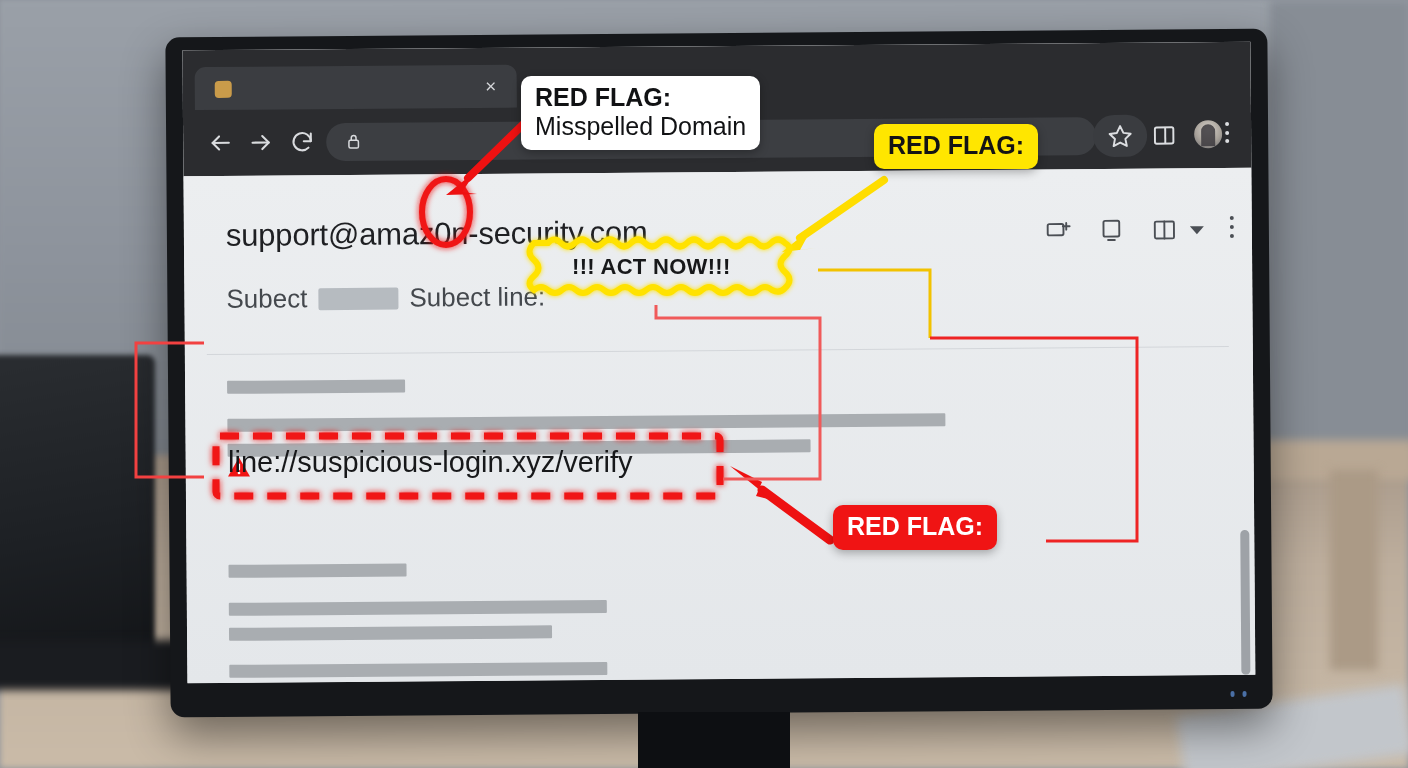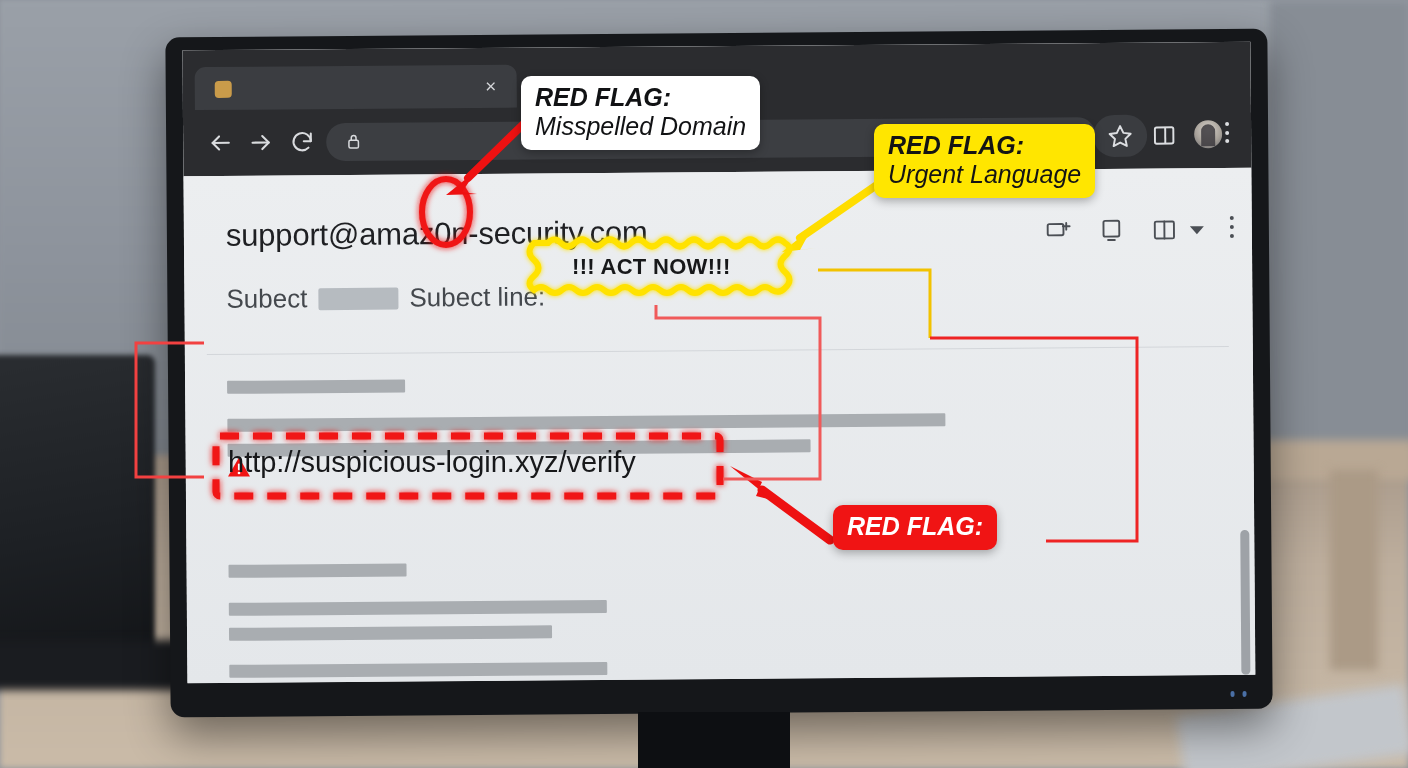--- a/index.html
+++ b/index.html
@@ -193,21 +193,20 @@
   
   #overlay { position: absolute; left: 0; top: 0; width: 1408px; height: 768px; pointer-events: none; }
 
   .callout {
     position: absolute;
     border-radius: 10px;
     padding: 7px 14px 9px 14px;
     line-height: 1.16;
     white-space: nowrap;
     box-shadow: 0 3px 10px rgba(0,0,0,0.30);
-    font-style: italic;
   }
   .callout .l1 { font-weight: 700; }
   .callout .l2 { font-weight: 400; }
 
   #callout-domain {
     left: 521px; top: 76px;
     background: #ffffff; color: #111214;
     font-size: 25px;
   }
   #callout-urgent {
@@ -428,30 +427,29 @@
       <path d="M930,338 L1137,338 L1137,541 L1046,541" fill="none" stroke="#ee2424" stroke-width="3"></path>
     </svg>
 
     <div class="act-now">!!!  ACT NOW!!!</div>
 
     <svg class="warn-tri" viewBox="0 0 24 24">
       <path d="M12 2.6 L23 21.4 L1 21.4 Z" fill="#f01414"></path>
       <rect x="10.9" y="8.4" width="2.2" height="7" rx="1.1" fill="#ffffff"></rect>
       <circle cx="12" cy="18" r="1.35" fill="#ffffff"></circle>
     </svg>
-    <div class="sus-link">http://suspicious-login.xyz/verify</div>
+    <div class="sus-link">line://suspicious-login.xyz/verify</div>
 
     <div class="callout" id="callout-domain">
       <div class="l1">RED FLAG:</div>
       <div class="l2">Misspelled Domain</div>
     </div>
 
     <div class="callout" id="callout-urgent">
       <div class="l1">RED FLAG:</div>
-      <div class="l2">Urgent Language</div>
     </div>
 
     <div class="callout" id="callout-link">
       <div class="l1">RED FLAG:</div>
     </div>
 
   </div>
 </div>
 
 </body></html>

